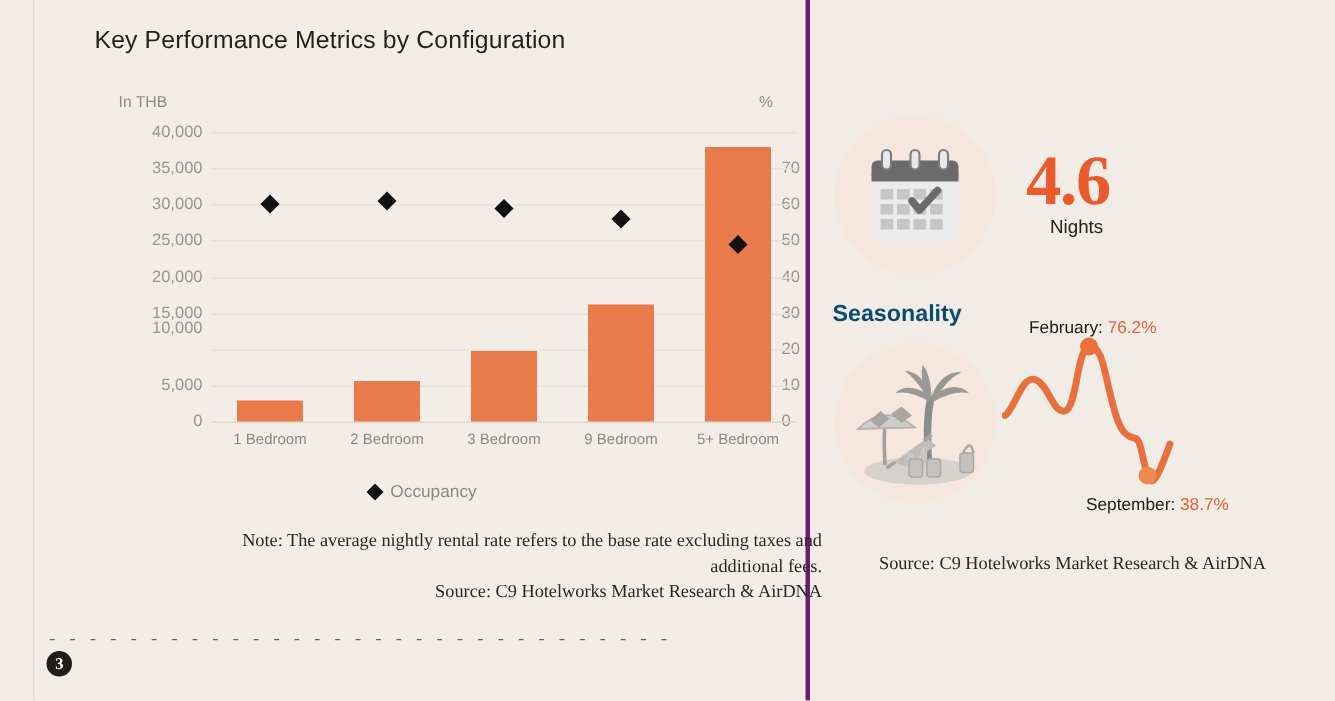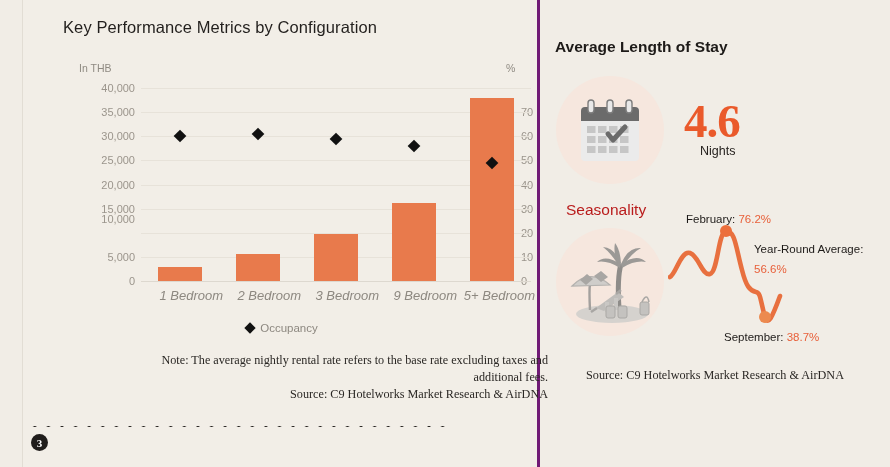--- a/index.html
+++ b/index.html
@@ -65,22 +65,22 @@
   }
   .diamond {
     position: absolute;
     width: 9px; height: 9px;
     background: #111111;
     transform: translate(-50%, 50%) rotate(45deg);
   }
 
   .xlabel {
     position: absolute; top: 288px;
-    width: 86px; text-align: right;
-    font-size: 13px; color: #8d8880; font-style: italic;
+    width: 86px; text-align: center;
+    font-size: 10px; color: #8d8880;
   }
 
   
   #legend {
     position: absolute; left: 0; top: 322px; width: 518px;
     display: flex; justify-content: center; gap: 54px;
     align-items: center;
   }
   .leg-item { display: flex; align-items: center; gap: 6px; }
   .leg-sq { width: 10px; height: 10px; background: #e87a4c; }
@@ -114,21 +114,21 @@
     font-size: 47px; font-weight: bold; color: #ea5a2b;
     letter-spacing: -1px;
   }
   #stay-unit {
     position: absolute; left: 700px; top: 144px;
     font-size: 12.5px; color: #26221f;
   }
 
   #seasonality-title {
     position: absolute; left: 555px; top: 201px;
-    font-size: 15.5px; color: #b91c1c; font-weight: normal; margin-left: 11px;
+    font-size: 15.5px; color: #0c4a6e; font-weight: bold;
   }
   #season-circle {
     position: absolute; left: 556px; top: 228px;
     width: 108px; height: 108px; border-radius: 50%;
     background: #f6e7de;
   }
   #spark { position: absolute; left: 668px; top: 222px; }
 
   .ann {
     position: absolute; font-size: 11.5px; color: #1d1a18;
@@ -244,21 +244,20 @@
           <span class="leg-txt">Occupancy</span>
         </div>
       </div>
 
     <div id="note">
       <span>Note: The average nightly rental rate refers to the base rate excluding taxes and additional fees.</span>
       <span class="src">Source: C9 Hotelworks Market Research &amp; AirDNA</span>
     </div>
   </div>
 
-  <div id="stay-title">Average Length of Stay</div>
 
   <div id="stay-circle">
     <svg width="108" height="108" viewBox="0 0 108 108">
       <rect x="25" y="31" width="58" height="54" rx="4" fill="#ebebeb"></rect>
       <rect x="25" y="31" width="58" height="13" rx="4" fill="#6b6b6b"></rect>
       <rect x="25" y="40" width="58" height="5" fill="#6b6b6b"></rect>
       <rect x="32" y="24" width="6" height="13" rx="3" fill="#e8e8e8" stroke="#7d7d7d" stroke-width="1.4"></rect>
       <rect x="51" y="24" width="6" height="13" rx="3" fill="#e8e8e8" stroke="#7d7d7d" stroke-width="1.4"></rect>
       <rect x="70" y="24" width="6" height="13" rx="3" fill="#e8e8e8" stroke="#7d7d7d" stroke-width="1.4"></rect>
       <g fill="#c6c6c6">
@@ -324,24 +323,20 @@
              C 100 104, 104 96, 112 74" fill="none" stroke="#e8703f" stroke-width="4.6" stroke-linecap="round" stroke-linejoin="round"></path>
     <circle cx="58" cy="9" r="6" fill="#ec6f3c"></circle>
     <circle cx="97" cy="95" r="6" fill="#ec8a4f"></circle>
   </svg>
 
   <div class="ann" id="ann-feb">
     <span>February:</span>
     <span class="val">76.2%</span>
   </div>
 
-  <div class="ann" id="ann-yr">
-    <span>Year-Round Average:</span>
-    <span class="val">56.6%</span>
-  </div>
 
   <div class="ann" id="ann-sep">
     <span>September:</span>
     <span class="val">38.7%</span>
   </div>
 
   <div id="right-source">Source: C9 Hotelworks Market Research &amp; AirDNA</div>
 
   <div id="divider"></div>
   <div id="page-badge">3</div>

